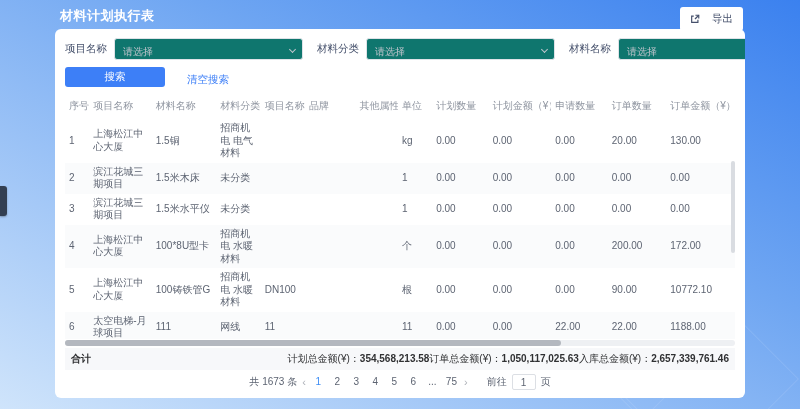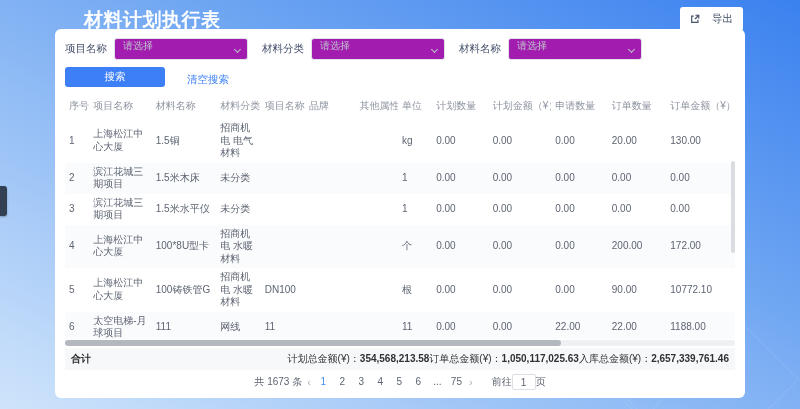--- a/index.html
+++ b/index.html
@@ -7,35 +7,35 @@
     font-family:"Liberation Sans","DejaVu Sans",sans-serif; }
   .bg { position:absolute; inset:0; width:800px; height:409px;
     background:linear-gradient(to bottom left,#3b81ef 0%,#6fa6f2 38%,#cfe4fb 100%); }
   .deco1,.deco2 { position:absolute; border:1px solid rgba(255,255,255,.10); transform:rotate(45deg); }
   .deco1 { width:140px; height:140px; right:30px; bottom:-40px; }
   .deco2 { width:90px; height:90px; right:110px; bottom:10px; }
 
   .left-handle { position:absolute; left:0; top:186px; width:7px; height:30px;
     background:#333f52; border-radius:0 3px 3px 0; box-shadow:0 1px 2px rgba(0,0,0,.3); }
 
-  .page-title { position:absolute; left:60px; top:7px; color:#fff; font-size:19px; font-weight:bold; letter-spacing:.5px;margin-left:24px; }
+  .page-title { position:absolute; left:60px; top:7px; color:#fff; font-size:13px; font-weight:bold; letter-spacing:.5px; }
 
   .export-btn { position:absolute; right:57px; top:7px; height:20px; background:#fff; border:none;
     border-radius:3px; font-size:10.5px; color:#45506b; padding:12px 10px; display:flex; align-items:center; gap:12px; cursor:pointer; }
   .export-btn svg { width:10px; height:10px; stroke:#45506b; fill:none; stroke-width:1.4; }
 
   .card { position:absolute; left:55px; top:29px; width:690px; height:369px; background:#fff;
     border-radius:6px; padding:8px 10px 4px 10px; display:flex; flex-direction:column; overflow:hidden; }
 
   
   .filters { display:flex; align-items:center; gap:14px; height:24px; margin-bottom:6px; }
   .fgroup { display:flex; align-items:center; gap:7px; }
   .flabel { font-size:10.5px; color:#45506b; white-space:nowrap; }
-  .fselect { position:relative; width:134px; height:22px; border:1px solid #dfe3e8; border-radius:3px;
-    display:flex; align-items:flex-start; padding:0 18px 0 8px; cursor:pointer; background:#a21caf; }
+  .fselect { position:relative; width:189px; height:22px; border:1px solid #dfe3e8; border-radius:3px;
+    display:flex; align-items:flex-end; padding:0 18px 0 8px; cursor:pointer; background:#0f766e; }
   .fselect .ph { font-size:10px; color:#bfc4cc; }
   .chev { position:absolute; right:7px; top:8px; width:5px; height:5px; border-right:1px solid #bfc4cc;
     border-bottom:1px solid #bfc4cc; transform:rotate(45deg); }
 
   .btn-row { display:flex; align-items:flex-end; height:20px; margin-bottom:8px; }
   .search-btn { width:100px; height:20px; background:#3d7ff7; color:#fff; border:none; border-radius:3px;
     font-size:10.5px; cursor:pointer; }
   .clear-link { margin-left:22px; font-size:10.5px; color:#3d7ff7; background:none; border:none; cursor:pointer; }
 
   
@@ -58,21 +58,21 @@
   .tot { white-space:nowrap; }
   .tot b { font-weight:bold; }
 
   
   .pagination { height:24px; display:flex; align-items:center; justify-content:center; gap:5px; font-size:10px; color:#5d6472; }
   .pager-pages { display:flex; gap:4px; }
   .page-btn { min-width:15px; height:16px; line-height:16px; border:none; background:transparent;
     font-size:10px; color:#5d6472; text-align:center; cursor:pointer; padding:0 2px; }
   .page-btn.active { color:#3d8df5; }
   .nav-btn { border:none; background:transparent; color:#aeb2b9; font-size:11px; cursor:pointer; line-height:16px; }
-  .goto { display:flex; align-items:center; margin-left:14px; }
+  .goto { display:flex; align-items:center; gap:5px; margin-left:14px; }
   .goto input { width:24px; height:16px; border:1px solid #dcdfe4; border-radius:2px; text-align:center;
     font-size:10px; color:#5d6472; }
 </style>
 </head>
 <body>
 
 <div class="bg">
   <div class="deco1"></div>
   <div class="deco2"></div>
 </div>

